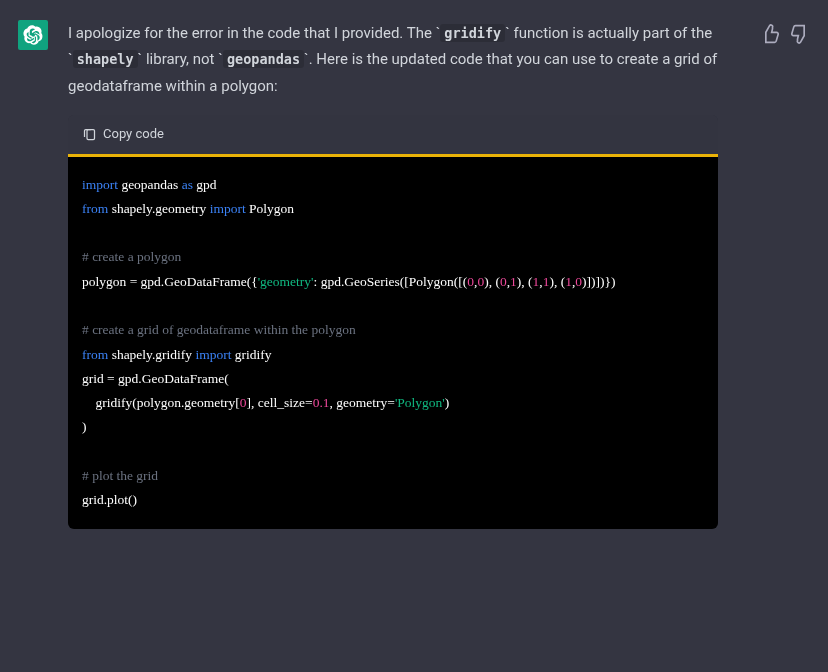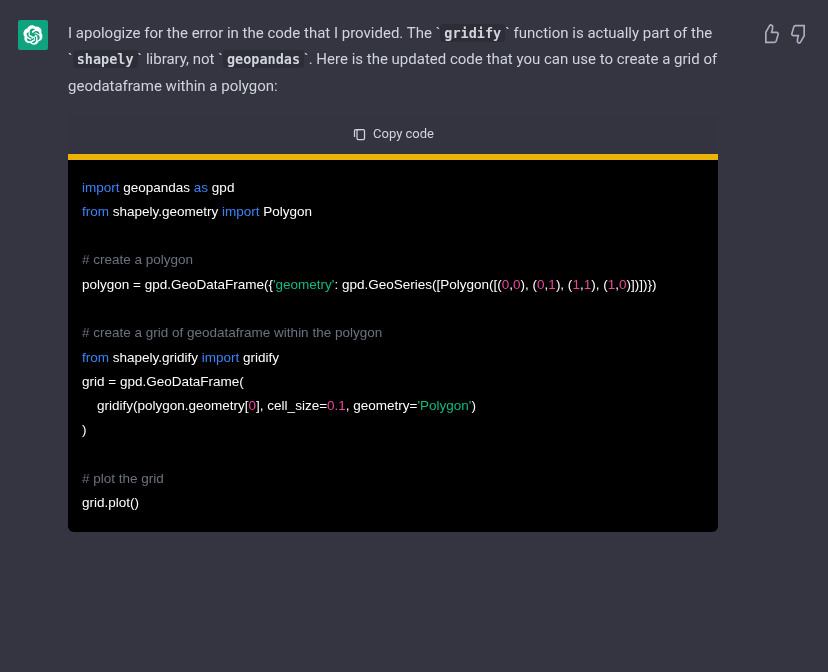--- a/index.html
+++ b/index.html
@@ -67,24 +67,24 @@
     }
     .action-btn {
       width: 20px;
       height: 20px;
       color: #acacbe;
       cursor: pointer;
     }
     .code-header {
       background: #343541;
       display: flex;
-      justify-content: center;
+      justify-content: flex-start;
       align-items: center;
       padding: 8px 14px;
-      border-bottom: 6px solid #eab308;
+      border-bottom: 3px solid #eab308;
       background: rgba(52,53,65,0.9);
     }
     .code-block-outer {
       background: #2f303a;
       border-radius: 6px;
       overflow: hidden;
       margin: 16px 0 26px 0;
     }
     .copy-btn {
       display: flex;
@@ -94,21 +94,21 @@
       font-size: 13px;
       cursor: pointer;
     }
     .copy-btn svg {
       width: 15px;
       height: 15px;
     }
     pre {
       background: #000000;
       padding: 16px 14px;
-      font-family: Liberation Sans, sans-serif;
+      font-family: Liberation Serif, serif;
       font-size: 13.5px;
       line-height: 1.8;
       color: #ffffff;
       overflow-x: auto;
       white-space: pre-wrap;
       word-wrap: break-word;
     }
     .tok-kw { color: #3b82f6; }
     .tok-cmt { color: #6b7280; }
     .tok-str { color: #10b981; }

